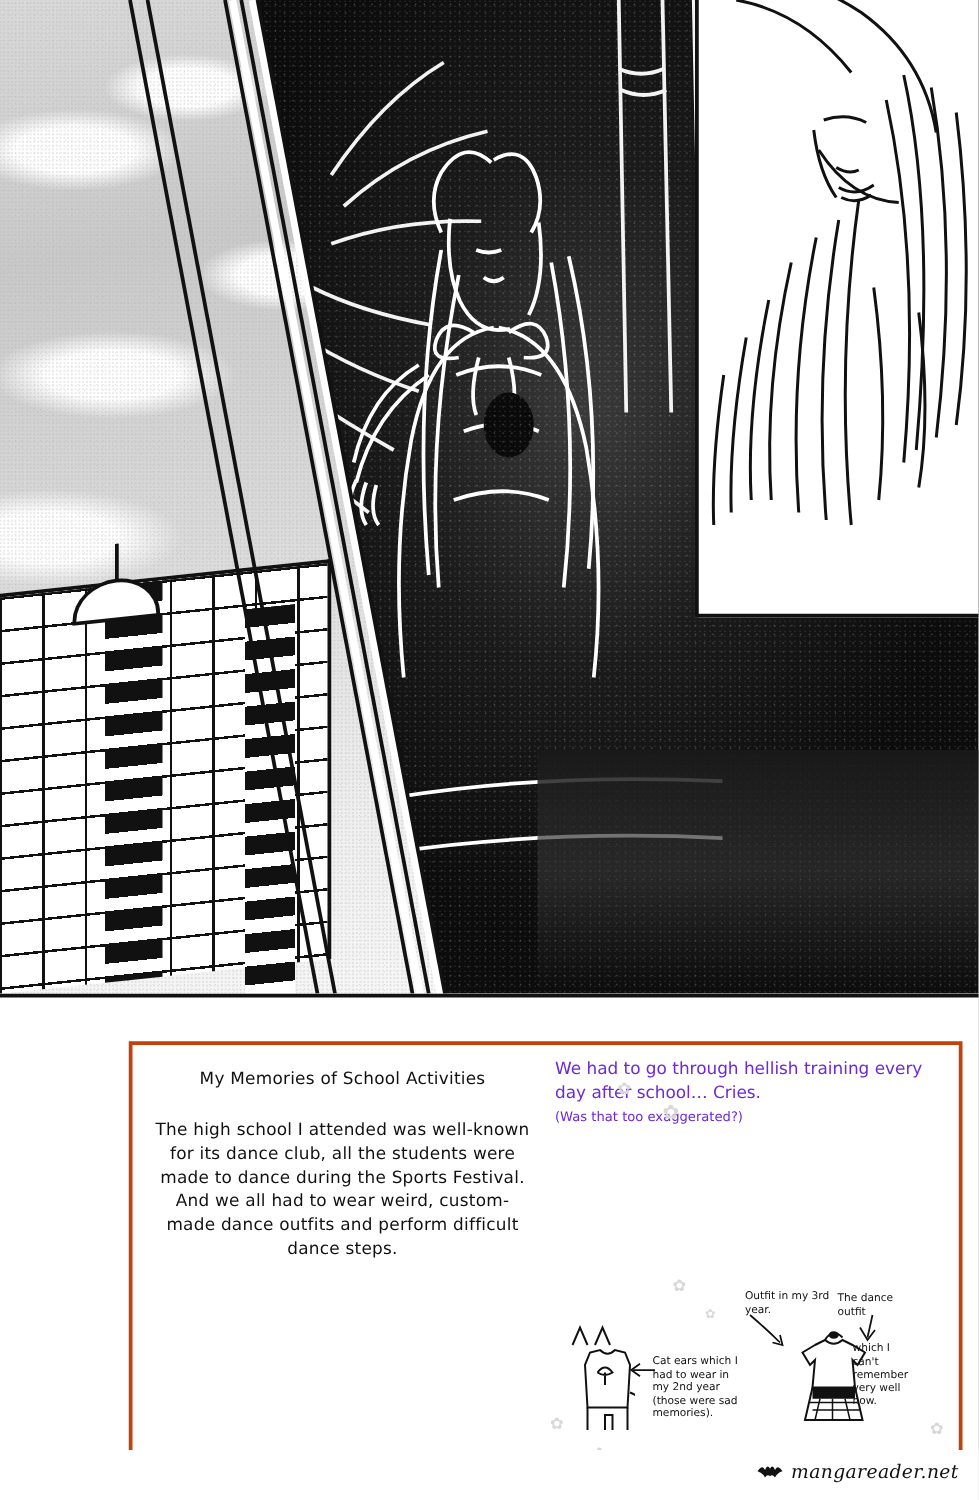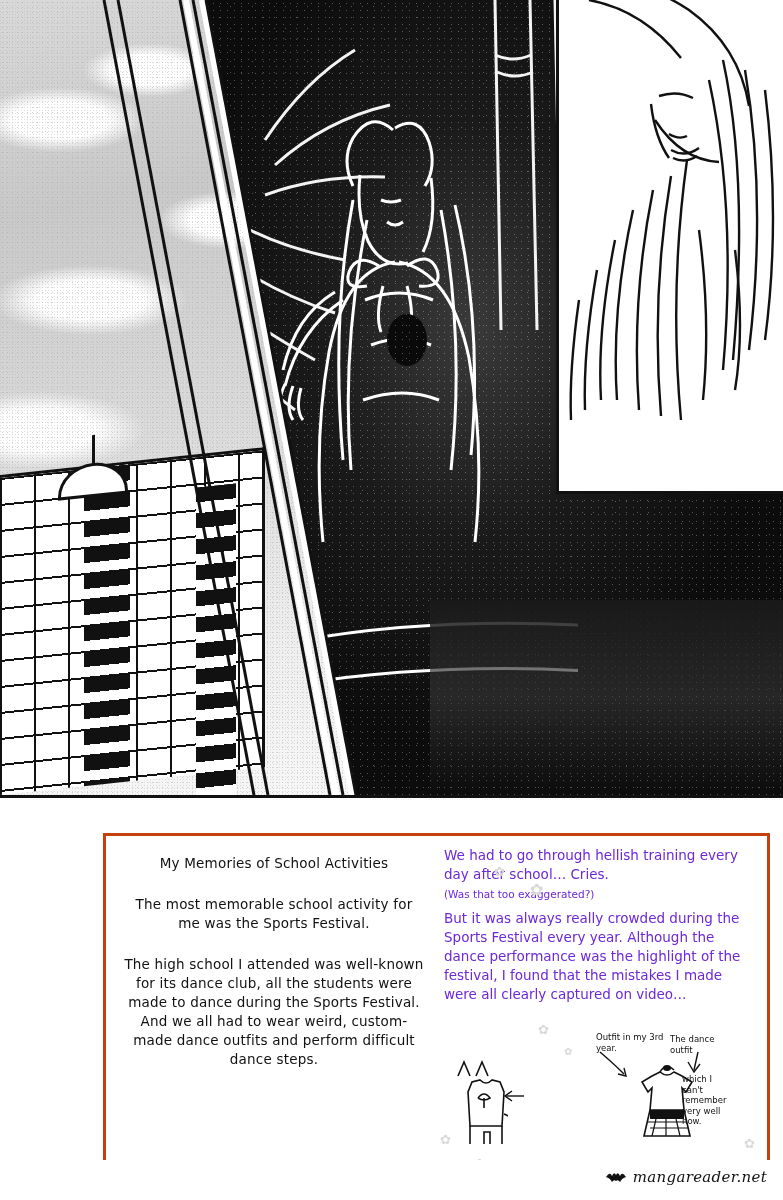--- a/index.html
+++ b/index.html
@@ -351,34 +351,33 @@
 </div>
 
 <div class="bottom-area">
   <div class="panel-border-top"></div>
 
 
   <div class="text-box">
 
     <div class="col-left">
       <div class="heading">My Memories of School Activities</div>
-      <div class="p1">The most memorable school activity for me was the Sports Festival.</div>
       <div class="p2">The high school I attended was well-known for its dance club, all the students were made to dance during the Sports Festival. And we all had to wear weird, custom-made dance outfits and perform difficult dance steps.</div>
     </div>
 
     <div class="col-right">
       <div>We had to go through hellish training every day after school… Cries.</div>
       <div class="small-note">(Was that too exaggerated?)</div>
-      <div class="p-b">But it was always really crowded during the Sports Festival every year. Although the dance performance was the highlight of the festival, I found that the mistakes I made were all clearly captured on video…</div>
     </div>
 
     <div class="doodles">
 
       <div class="doodle-label lbl-3rd">Outfit in my 3rd year.</div>
       <div class="doodle-label lbl-dance">The dance outfit</div>
+      <div class="doodle-label lbl-cat">Cat ears which I had to wear in my 2nd year (those were sad memories).</div>
       <div class="doodle-label lbl-which">which I can't remember very well now.</div>
 
       <svg class="cat-ears" width="44" height="20">
         <g stroke="#111" stroke-width="1.6" fill="none">
           <path d="M6 18 L12 4 L18 18"></path>
           <path d="M24 18 L30 4 L36 18"></path>
         </g>
       </svg>
 
       <svg class="tank" width="60" height="78">

